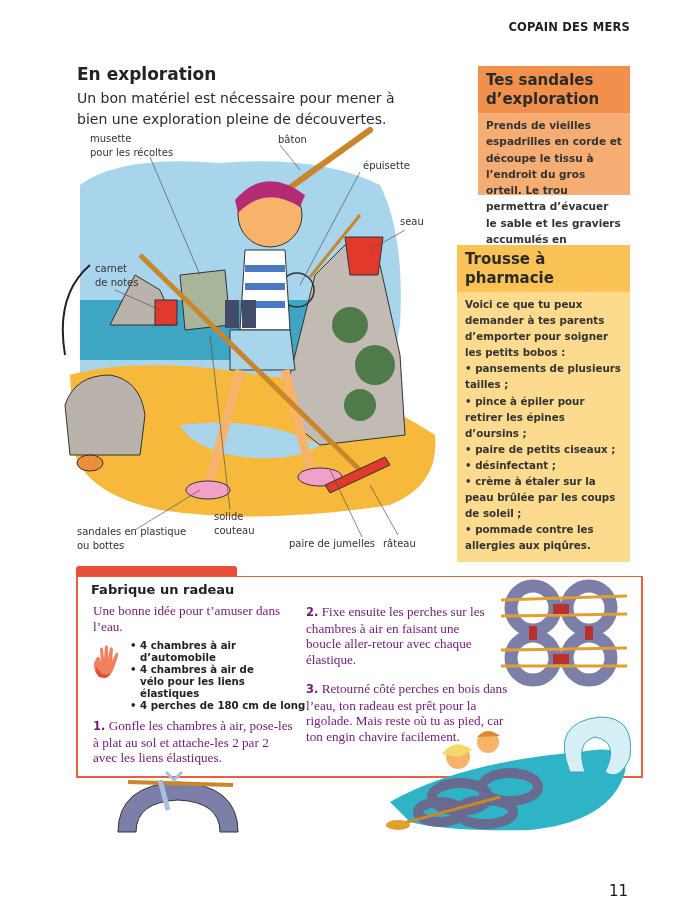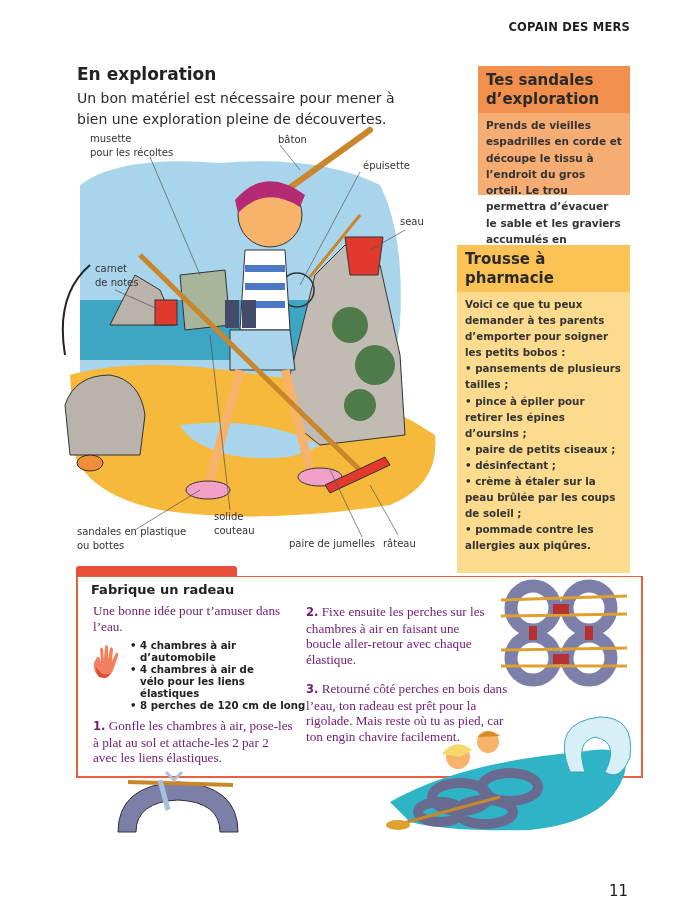--- a/index.html
+++ b/index.html
@@ -18,21 +18,21 @@
 
   
   .card { position: absolute; left: 457px; width: 173px; }
   .card .card-head { padding: 5px 8px 4px 8px; font-weight: bold; font-size: 15px; line-height: 19px; color: #2a2a2a; }
   .card .card-body { padding: 4px 8px 6px 8px; font-weight: bold; font-size: 10.5px; line-height: 16.3px; color: #333; }
   .card1 { top: 66px; padding-left: 21px; }
   .card1 .card-head { background: #f0904c; }
   .card1 .card-body { background: #f6ad73; height: 82px; }
   .card2 { top: 245px; }
   .card2 .card-head { background: #fbc356; }
-  .card2 .card-body { background: #fcdb8e; font-size: 10.3px; line-height: 16.1px; padding-bottom: 19px; }
+  .card2 .card-body { background: #fcdb8e; font-size: 10.3px; line-height: 16.1px; padding-bottom: 8px; }
   .card2 .card-body p { margin: 0; }
 
   
   .raft-tab { position: absolute; left: 76px; top: 566px; width: 161px; height: 10px; background: #e74f36; border-radius: 3px 3px 0 0; }
   .raft-box { position: absolute; left: 76px; top: 576px; width: 567px; height: 202px; border: 2px solid #e8603f; border-top: 1.5px solid #e8603f; }
   .raft-title { position: absolute; left: 91px; top: 582px; font-weight: bold; font-size: 13px; color: #222; }
   .serif { font-family: "Liberation Serif", "DejaVu Serif", serif; font-size: 13.2px; line-height: 15.6px; color: #701a75; }
   .raft-intro { position: absolute; left: 93px; top: 603px; width: 190px; }
   .materials { position: absolute; left: 130px; top: 640px; list-style: none; font-weight: bold; font-size: 10.2px; line-height: 12px; color: #222; }
   .materials li { position: relative; padding-left: 10px; }
@@ -173,21 +173,21 @@
 <div class="raft-title">Fabrique un radeau</div>
 <div class="raft-intro serif">Une bonne idée pour t’amuser dans l’eau.</div>
 
 <svg class="hand" viewBox="0 0 32 36">
   <path d="M8 34 Q2 28 3 20 L6 14 Q8 13 9 16 L10 20 L9 6 Q10 3 12 6 L13 16 L14 3 Q16 1 17 4 L17 16 L19 5 Q21 3 22 6 L21 18 L25 10 Q28 9 27 13 L23 25 Q20 33 14 35 Z" fill="#f08060"></path>
   <path d="M8 34 Q5 30 5 24 L10 30 Q14 33 20 30 Q18 34 14 35 Z" fill="#d9502f"></path>
 </svg>
 <ul class="materials">
   <li style="width:110px;">4 chambres à air d’automobile</li>
   <li style="width:140px;">4 chambres à air de vélo pour les liens élastiques</li>
-  <li>8 perches de 120 cm de long</li>
+  <li>4 perches de 180 cm de long</li>
 </ul>
 
 <div class="step step1 serif"><b>1.</b><span> Gonfle les chambres à air, pose-les à plat au sol et attache-les 2 par 2 avec les liens élastiques.</span></div>
 <div class="step step2 serif" style="width:185px;"><b>2.</b><span> Fixe ensuite les perches sur les chambres à air en faisant une boucle aller-retour avec chaque élastique.</span></div>
 <div class="step step3 serif"><b>3.</b><span> Retourné côté perches en bois dans l’eau, ton radeau est prêt pour la rigolade. Mais reste où tu as pied, car ton engin chavire facilement.</span></div>
 
 <svg class="tube-illus" viewBox="0 0 140 65">
   <path d="M10 62 Q10 15 70 12 Q130 15 130 62 L112 62 Q112 32 70 30 Q28 32 28 62 Z" fill="#7c7fa8" stroke="#333" stroke-width="1"></path>
   <line x1="20" y1="12" x2="125" y2="15" stroke="#c9862a" stroke-width="4"></line>
   <path d="M52 10 L60 40" stroke="#a8c0dc" stroke-width="5"></path>

